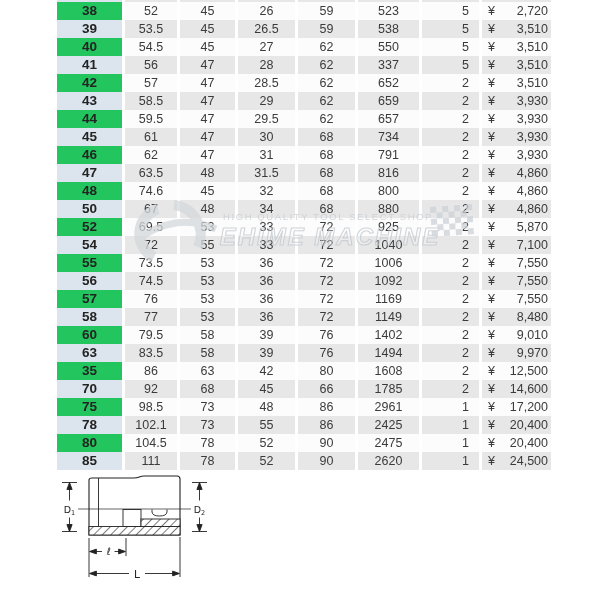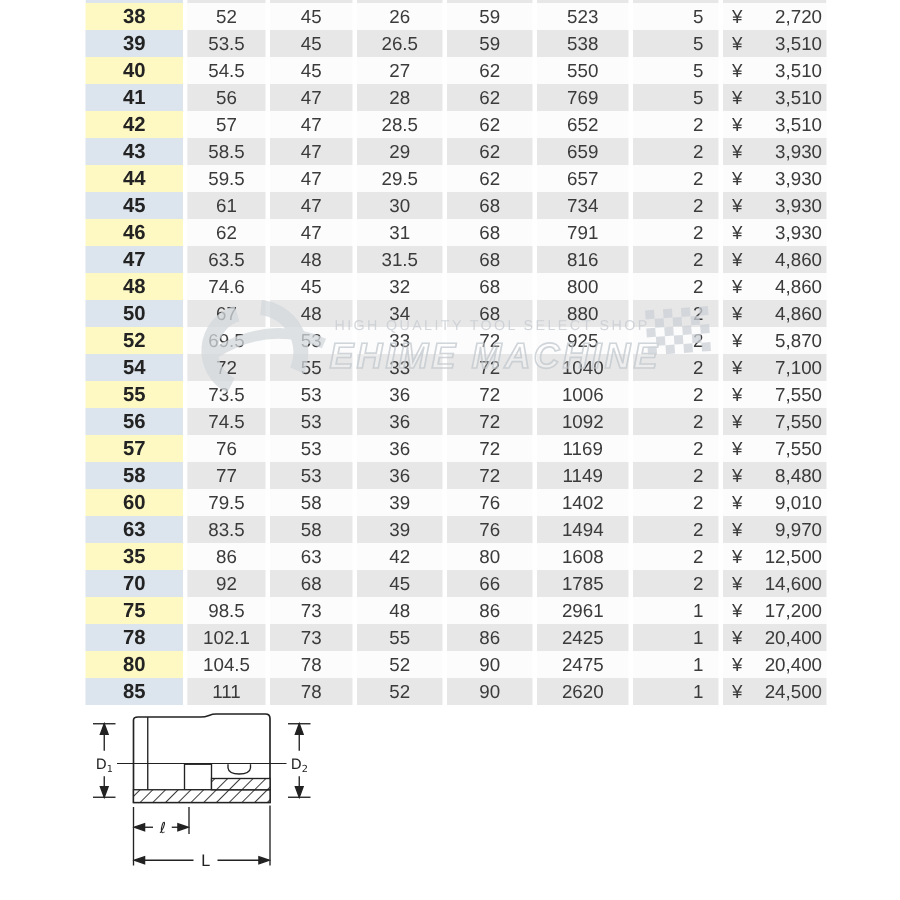--- a/index.html
+++ b/index.html
@@ -23,21 +23,21 @@
   .c0 { width:68px; font-weight:bold; color:#232323; font-size:13.5px; }
   .c1 { width:55px; }
   .c2 { width:58px; }
   .c3 { width:60px; }
   .c4 { width:60px; }
   .c5 { width:64px; }
   .c6 { width:60px; text-align:right; padding-right:10px; }
   .c7 { width:69px; display:flex; justify-content:space-between; padding:0 3px 0 6px; }
   .row.w .cell { background:#fcfcfc; }
   .row.g .cell { background:#e7e7e7; }
-  .row.w .c0 { background:#fef9c3; }
+  .row.w .c0 { background:#22c55e; }
   .row.g .c0 { background:#dce4ed; }
 
   
   .wm { position:absolute; left:100px; top:195px; width:400px; height:70px; pointer-events:none; }
 
   
   .draw { position:absolute; left:40px; top:468px; width:180px; height:132px; }
 </style>
 </head>
 <body>
@@ -97,21 +97,21 @@
         <span class="amt">3,510</span>
       </div>
     </div>
 
     <div class="row g">
       <div class="cell c0">41</div>
       <div class="cell c1">56</div>
       <div class="cell c2">47</div>
       <div class="cell c3">28</div>
       <div class="cell c4">62</div>
-      <div class="cell c5">769</div>
+      <div class="cell c5">337</div>
       <div class="cell c6">5</div>
       <div class="cell c7">
         <span class="yen">¥</span>
         <span class="amt">3,510</span>
       </div>
     </div>
 
     <div class="row w">
       <div class="cell c0">42</div>
       <div class="cell c1">57</div>

